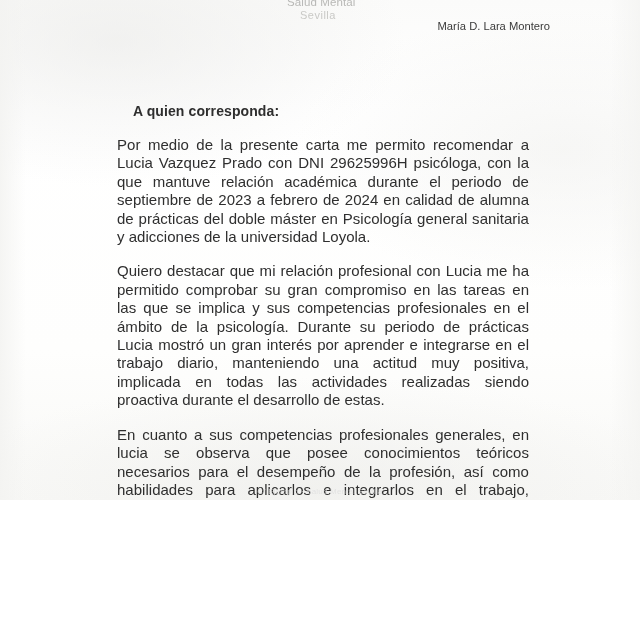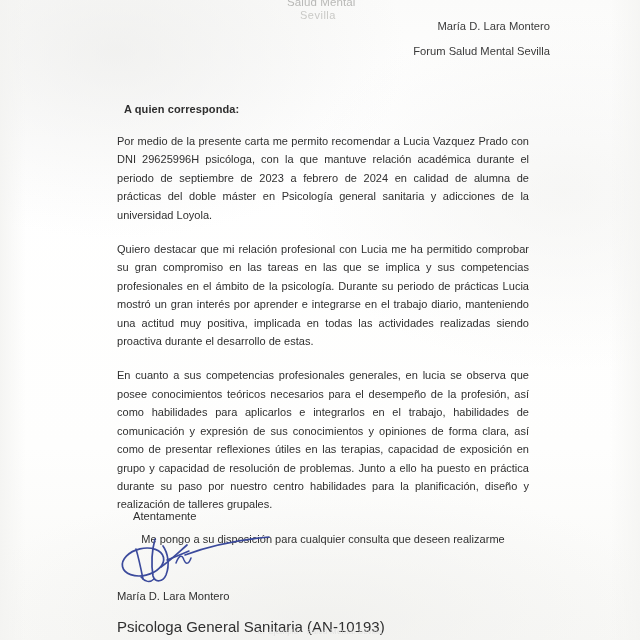--- a/index.html
+++ b/index.html
@@ -11,21 +11,21 @@
     height: 640px;
     overflow: hidden;
     background: #ffffff;
     font-family: "Liberation Sans", sans-serif;
   }
 
   
   .scan-page {
     position: relative;
     width: 640px;
-    height: 640px;
+    height: 500px;
     background: #fdfdfc;
     overflow: hidden;
   }
   
   .paper-tone {
     position: absolute;
     inset: 0;
     background:
       radial-gradient(ellipse 70% 45% at 18% 8%, rgba(232,232,230,0.55), rgba(255,255,255,0) 65%),
       radial-gradient(ellipse 60% 40% at 88% 30%, rgba(236,236,233,0.45), rgba(255,255,255,0) 70%),
@@ -88,28 +88,28 @@
   }
 
   
   .letter-body {
     position: absolute;
     left: 117px;
     top: 103px;
     width: 412px;
   }
   .salutation {
-    font-size: 11px;
+    font-size: 14px;
     font-weight: bold;
     color: #2e2e2e;
-    margin: 0 0 17px 7px;
+    margin: 0 0 17px 16px;
     letter-spacing: 0.1px;
   }
   .para {
-    font-size: 11px;
+    font-size: 15px;
     color: #2f2f2f;
     text-align: justify;
     line-height: 18.4px;
     margin: 0 0 16px 0;
     letter-spacing: 0.02px;
   }
   .para.last-para {
     margin-bottom: 0;
   }
   .para.no-justify {
@@ -183,21 +183,20 @@
   <div class="scan-edge-left"></div>
   <div class="scan-edge-right"></div>
 
   <div class="letterhead-logo">
     <div class="logo-line1">Salud Mental</div>
     <div class="logo-line2">Sevilla</div>
   </div>
 
   <div class="sender-block">
     <div class="sender-line">María D. Lara Montero</div>
-    <div class="sender-line">Forum Salud Mental Sevilla</div>
   </div>
 
   <div class="letter-body">
     <p class="salutation">A quien corresponda:</p>
     <p class="para">Por medio de la presente carta me permito recomendar a Lucia Vazquez Prado con DNI 29625996H psicóloga, con la que mantuve relación académica durante el periodo de septiembre de 2023 a febrero de 2024 en calidad de alumna de prácticas del doble máster en Psicología general sanitaria y adicciones de la universidad Loyola.</p>
     <p class="para">Quiero destacar que mi relación profesional con Lucia me ha permitido comprobar su gran compromiso en las tareas en las que se implica y sus competencias profesionales en el ámbito de la psicología. Durante su periodo de prácticas Lucia mostró un gran interés por aprender e integrarse en el trabajo diario, manteniendo una actitud muy positiva, implicada en todas las actividades realizadas siendo proactiva durante el desarrollo de estas.</p>
     <p class="para">En cuanto a sus competencias profesionales generales, en lucia se observa que posee conocimientos teóricos necesarios para el desempeño de la profesión, así como habilidades para aplicarlos e integrarlos en el trabajo, habilidades de comunicación y expresión de sus conocimientos y opiniones de forma clara, así como de presentar reflexiones útiles en las terapias, capacidad de exposición en grupo y capacidad de resolución de problemas. Junto a ello ha puesto en práctica durante su paso por nuestro centro habilidades para la planificación, diseño y realización de talleres grupales.</p>
     <p class="para no-justify last-para">Me pongo a su disposición para cualquier consulta que deseen realizarme</p>
   </div>
 

